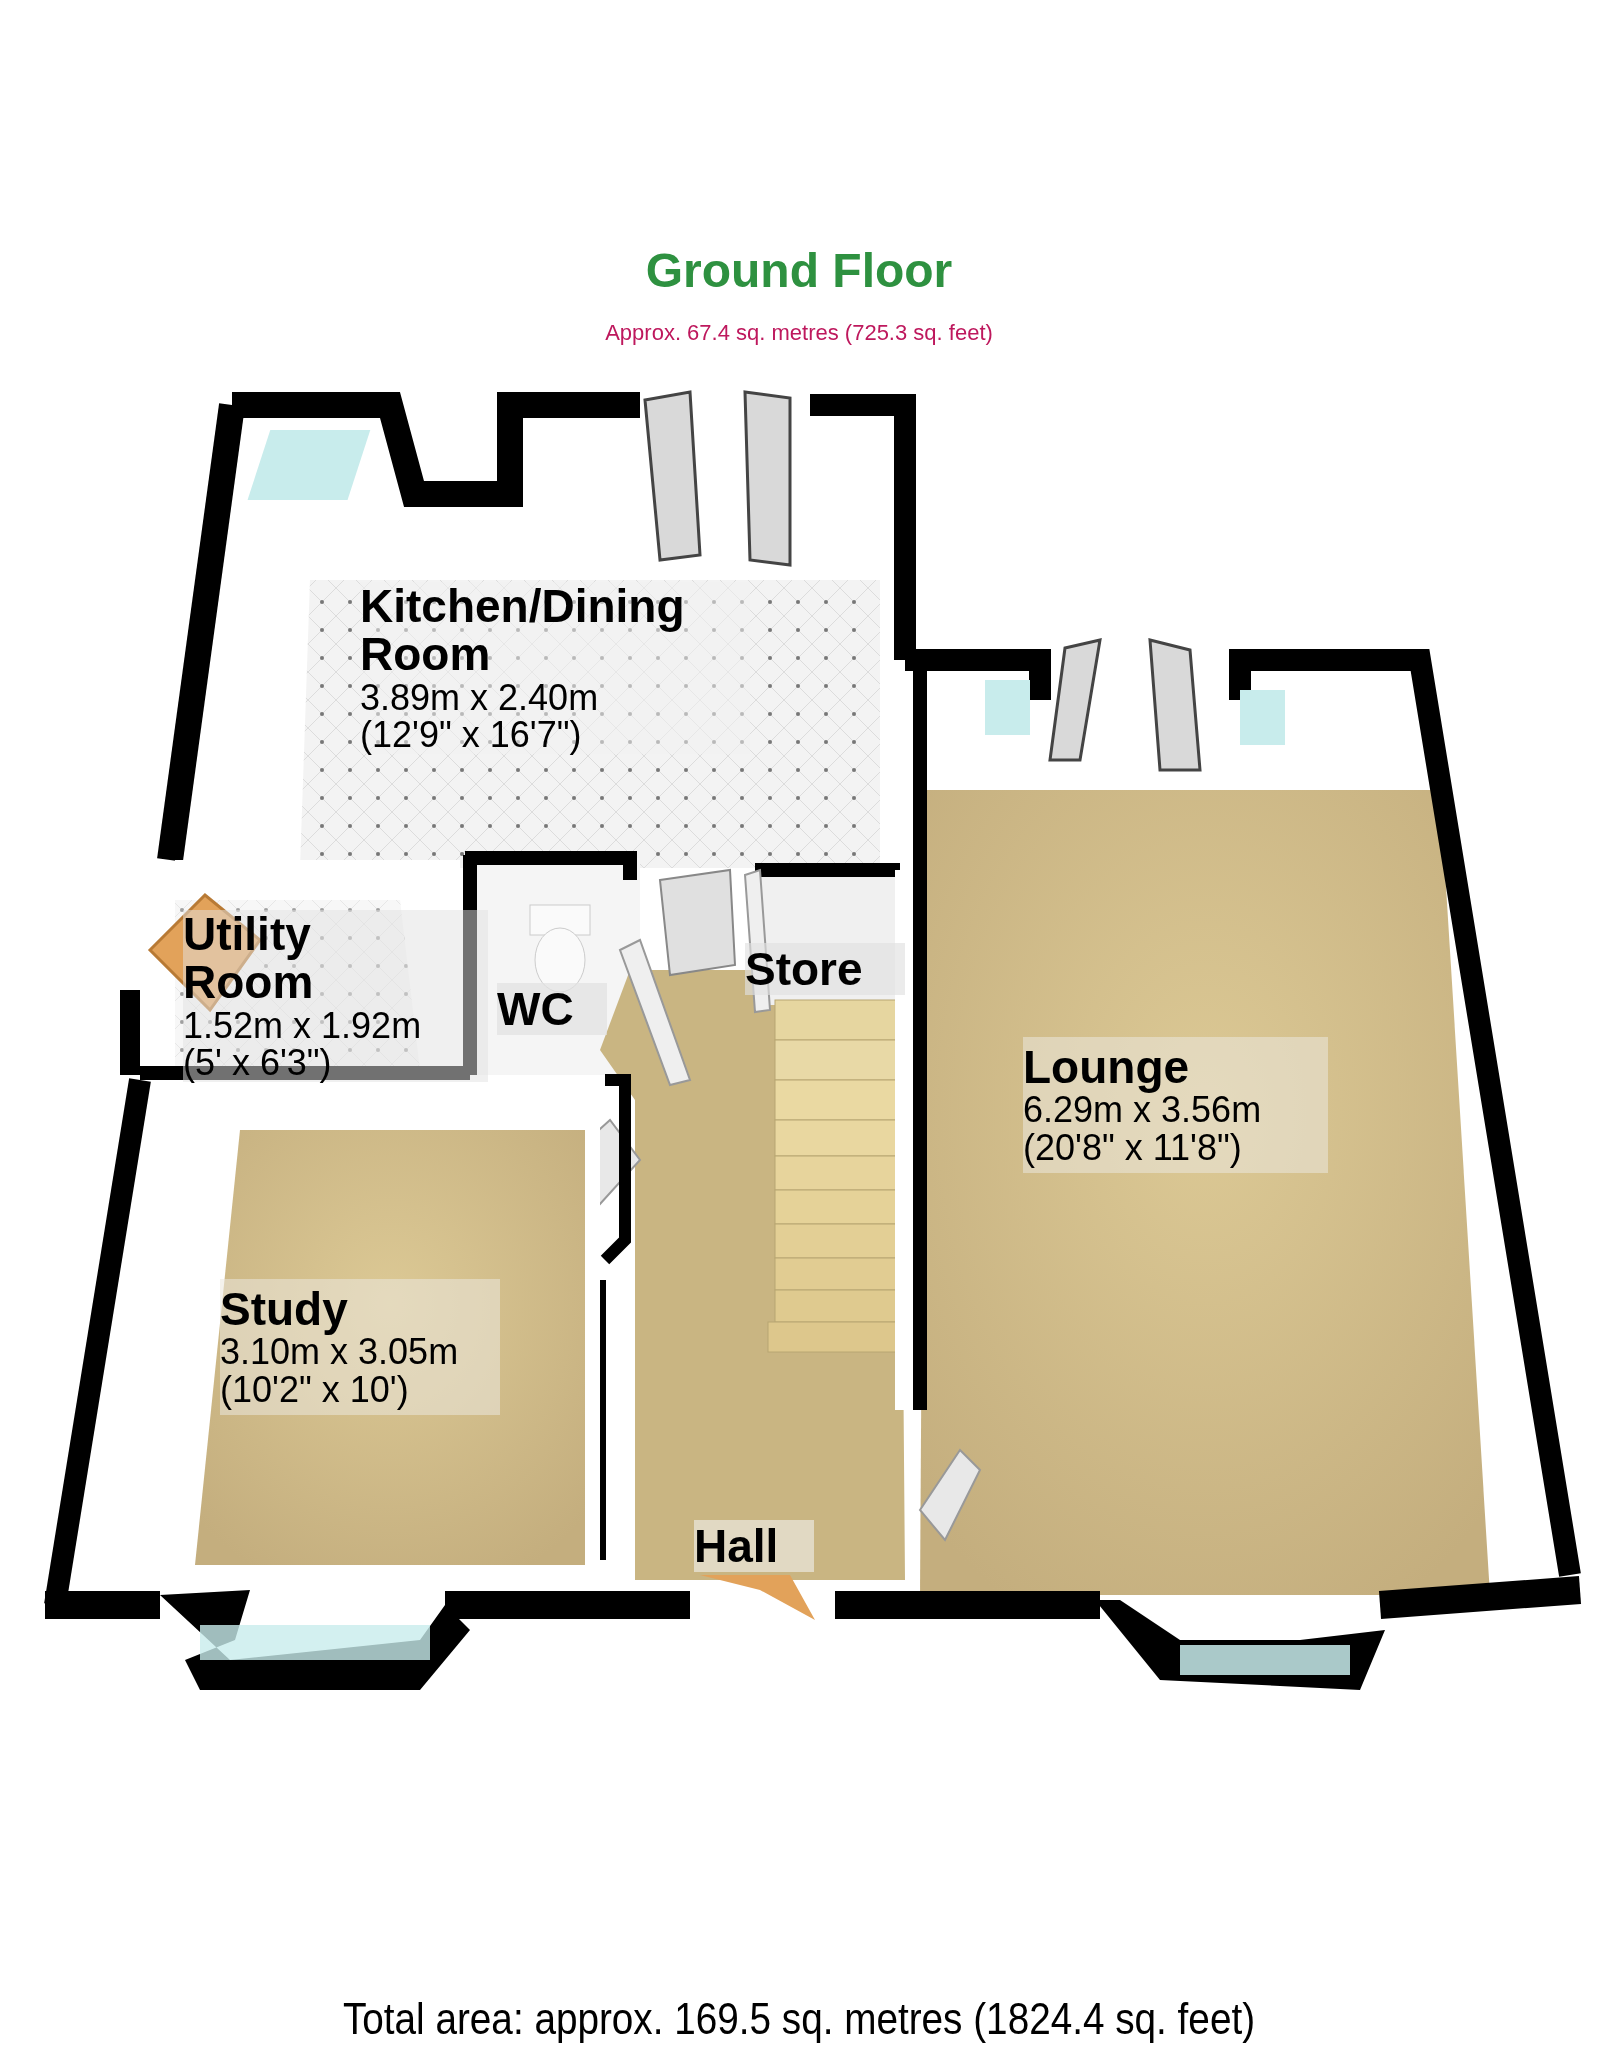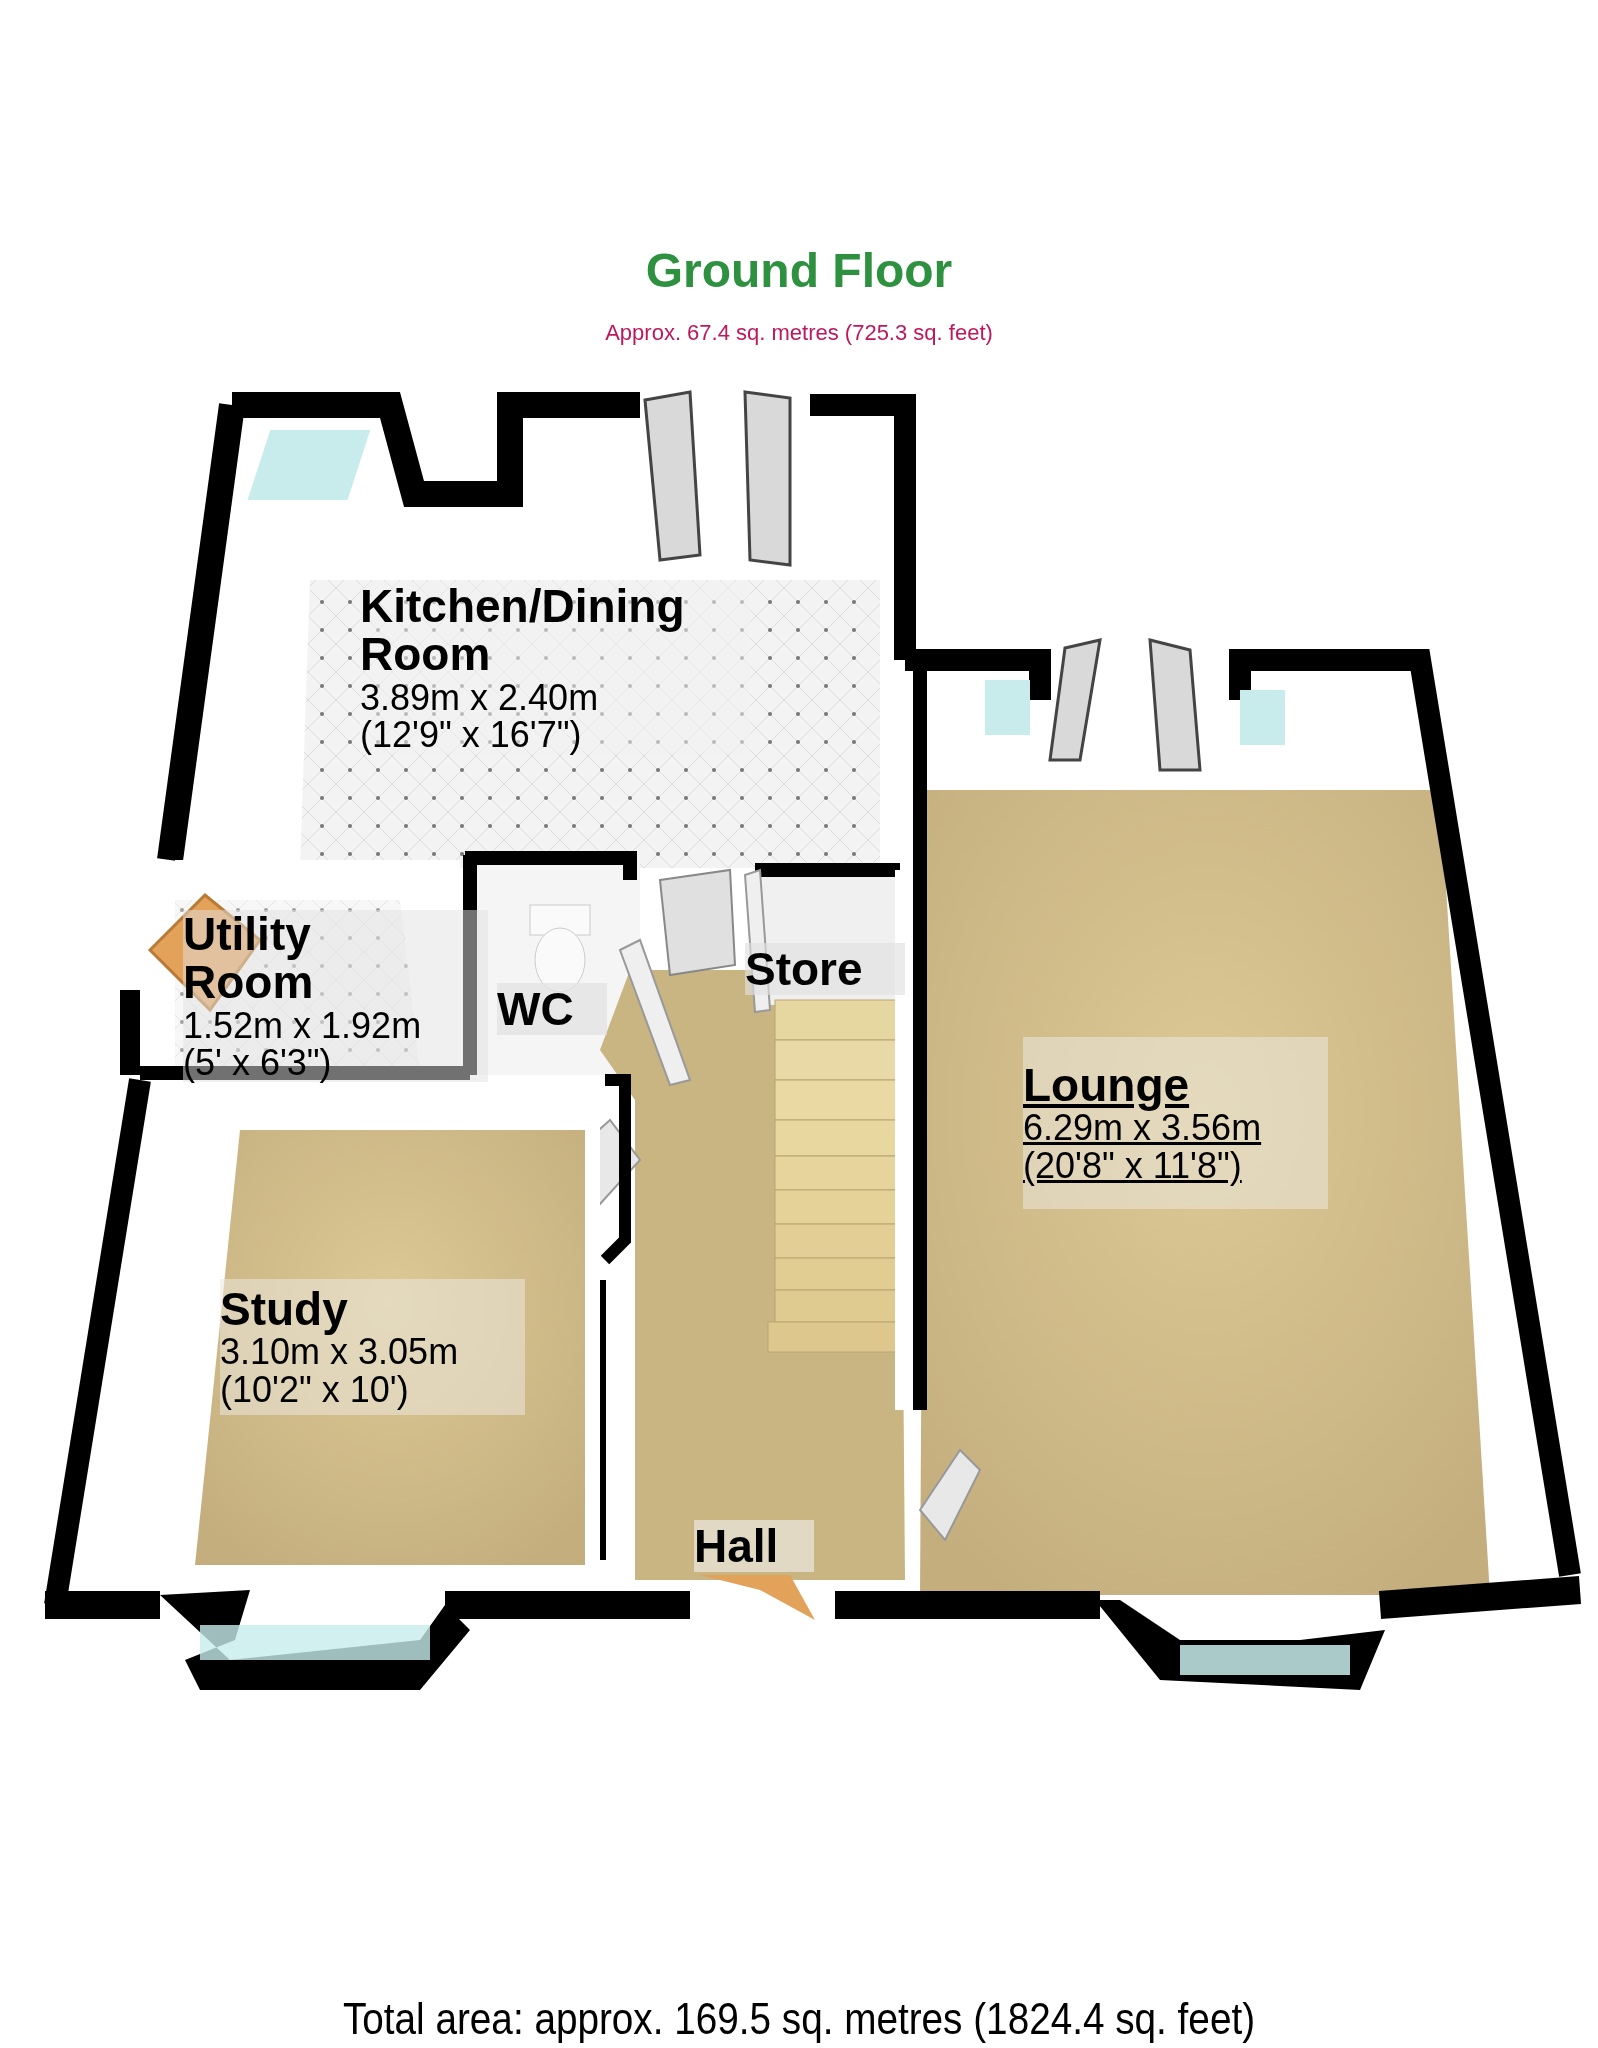--- a/index.html
+++ b/index.html
@@ -143,27 +143,27 @@
 </div>
 
 <div class="label" style="left:497px; top:983px; width:110px; padding:2px 0; background:rgba(225,225,225,0.7);">
   <span class="name">WC</span>
 </div>
 
 <div class="label" style="left:745px; top:943px; width:160px; padding:2px 0; background:rgba(225,225,225,0.65);">
   <span class="name">Store</span>
 </div>
 
-<div class="label" style="left:1023px; top:1037px; width:305px; padding:24px 0;text-decoration:underline;">
+<div class="label" style="left:1023px; top:1037px; width:305px; padding:6px 0;">
   <span class="name">Lounge</span>
   <span class="dim">6.29m x 3.56m</span>
   <span class="dim">(20'8" x 11'8")</span>
 </div>
 
-<div class="label" style="left:220px; top:1279px; width:305px; padding:6px 0;">
+<div class="label" style="left:220px; top:1279px; width:280px; padding:6px 0;">
   <span class="name">Study</span>
   <span class="dim">3.10m x 3.05m</span>
   <span class="dim">(10'2" x 10')</span>
 </div>
 
 <div class="label" style="left:694px; top:1520px; width:120px; padding:2px 0; background:rgba(235,232,222,0.7);">
   <span class="name">Hall</span>
 </div>
 
 <div class="footer">Total area: approx. 169.5 sq. metres (1824.4 sq. feet)</div>

